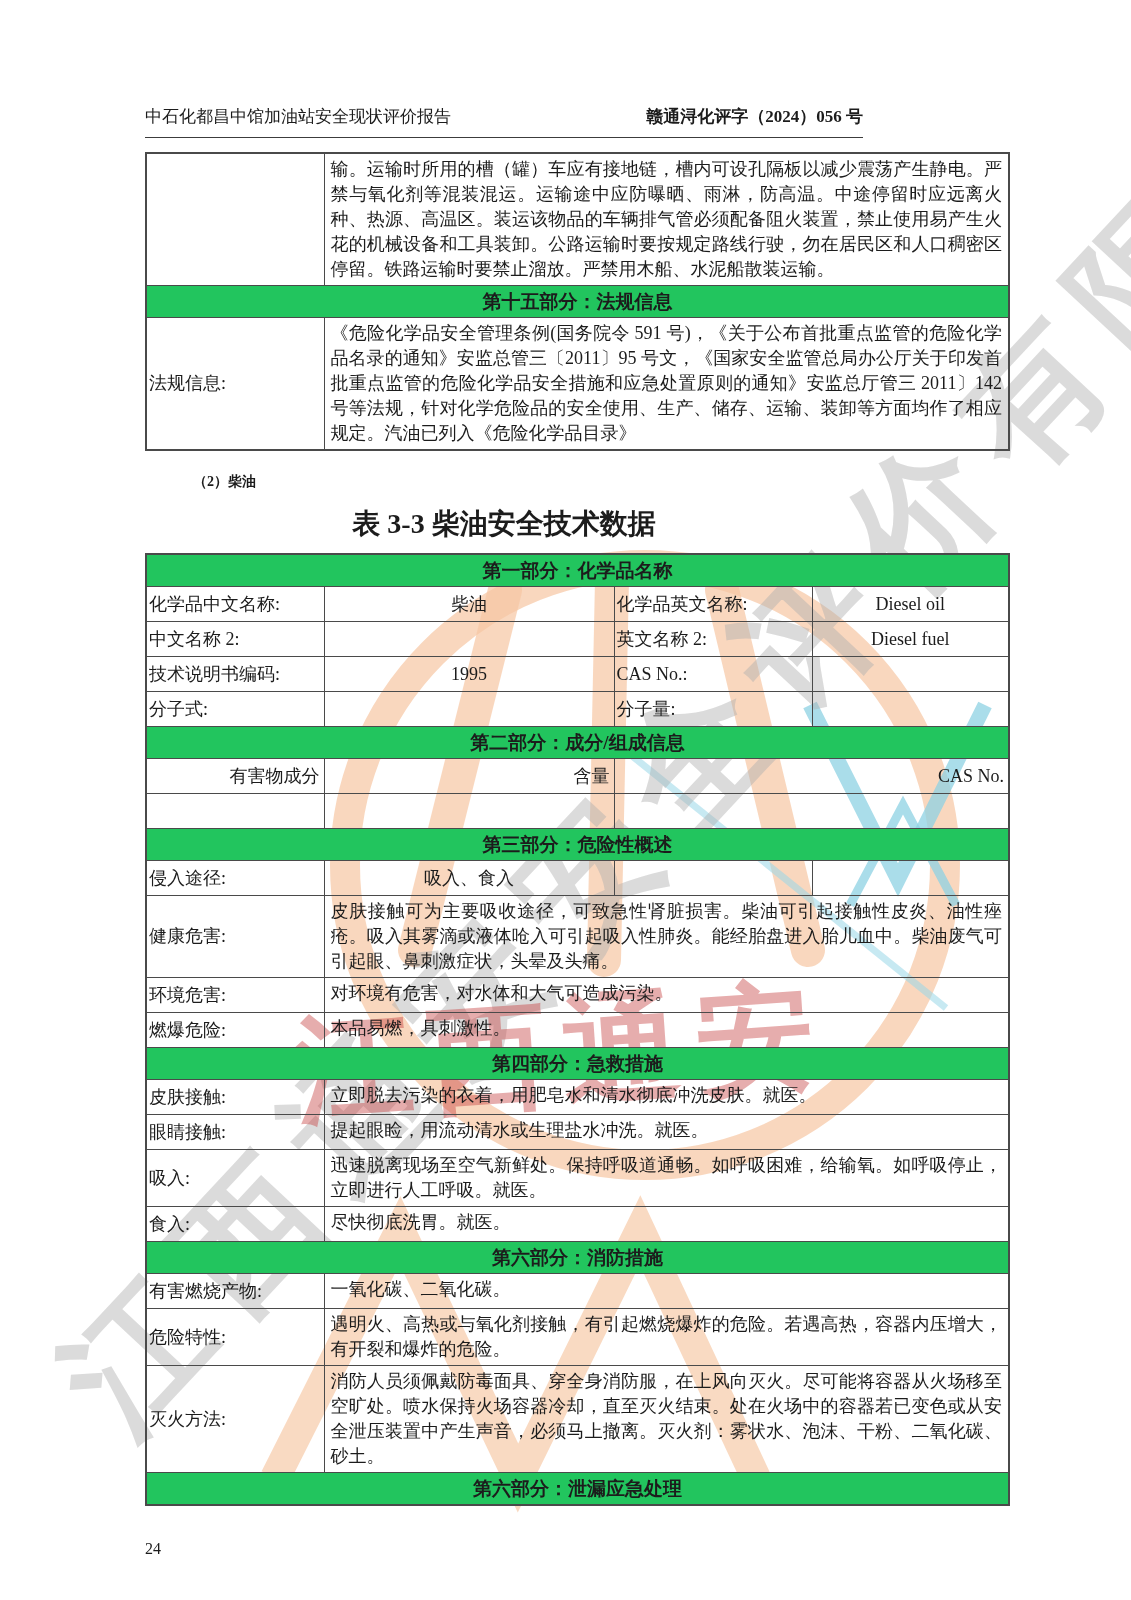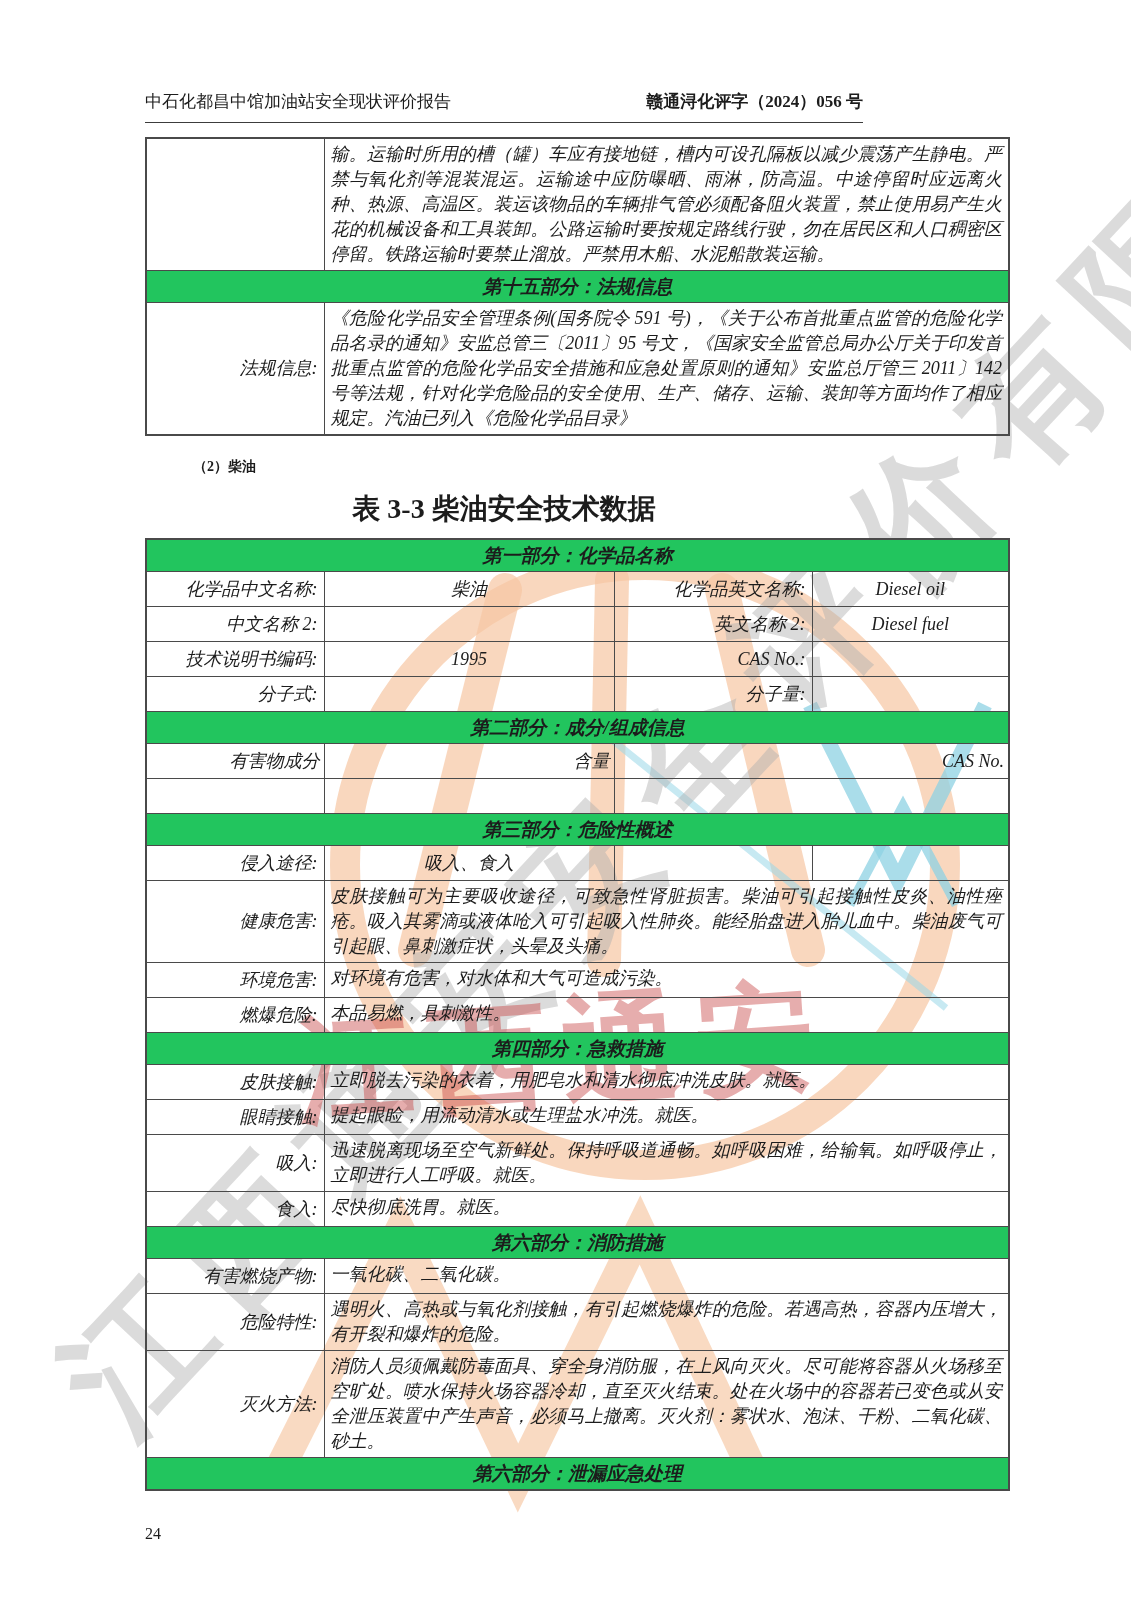--- a/index.html
+++ b/index.html
@@ -2,31 +2,31 @@
 <html><head>
 <meta charset="utf-8">
 <style>
   html,body{margin:0;padding:0;background:#888;}
   .page{
     position:relative;width:1131px;height:1600px;background:#ffffff;
     overflow:hidden;margin:0 auto;
     font-family:"Liberation Serif","DejaVu Serif",serif;color:#1c1c1c;
   }
   .wm{position:absolute;top:0;left:0;pointer-events:none;z-index:0;}
-  .content{position:absolute;left:145px;top:90px;width:718px;z-index:1;}
+  .content{position:absolute;left:145px;top:105px;width:718px;z-index:1;}
   .doc-header{display:flex;justify-content:space-between;align-items:flex-end;
     font-size:17px;padding-bottom:9px;border-bottom:1px solid #3c3c3c;margin-bottom:14px;}
   .doc-header .right{font-weight:bold;}
   table{border-collapse:collapse;width:100%;table-layout:fixed;}
   table, td{border:1px solid #4a4a4a;}
-  table{border-width:2px;font-style:italic;}
+  table{border-width:2px;}
   td{font-size:18px;line-height:25px;vertical-align:middle;word-break:break-all;}
   td.sec{background:#22c55e;text-align:center;font-weight:bold;font-size:19px;
     height:29px;padding:1px 4px;}
-  td.lbl{text-align:right;padding:3px 6px 3px 2px;}
+  td.lbl{text-align:left;padding:3px 6px 3px 2px;}
   td.ctr{text-align:right;padding:3px 4px;}
   td.txt{text-align:justify;padding:3px 6px;vertical-align:top;}
   td.val{text-align:center;padding:3px 5px;}
   td.oneln{height:28px;}
   .subheading{font-size:14px;font-weight:bold;margin:22px 0 0 48px;}
   .table-title{font-size:28px;font-weight:bold;text-align:center;margin:14px 0 10px 0;}
   .page-number{font-size:16px;margin-top:34px;}
 </style>
 </head>
 <body>

